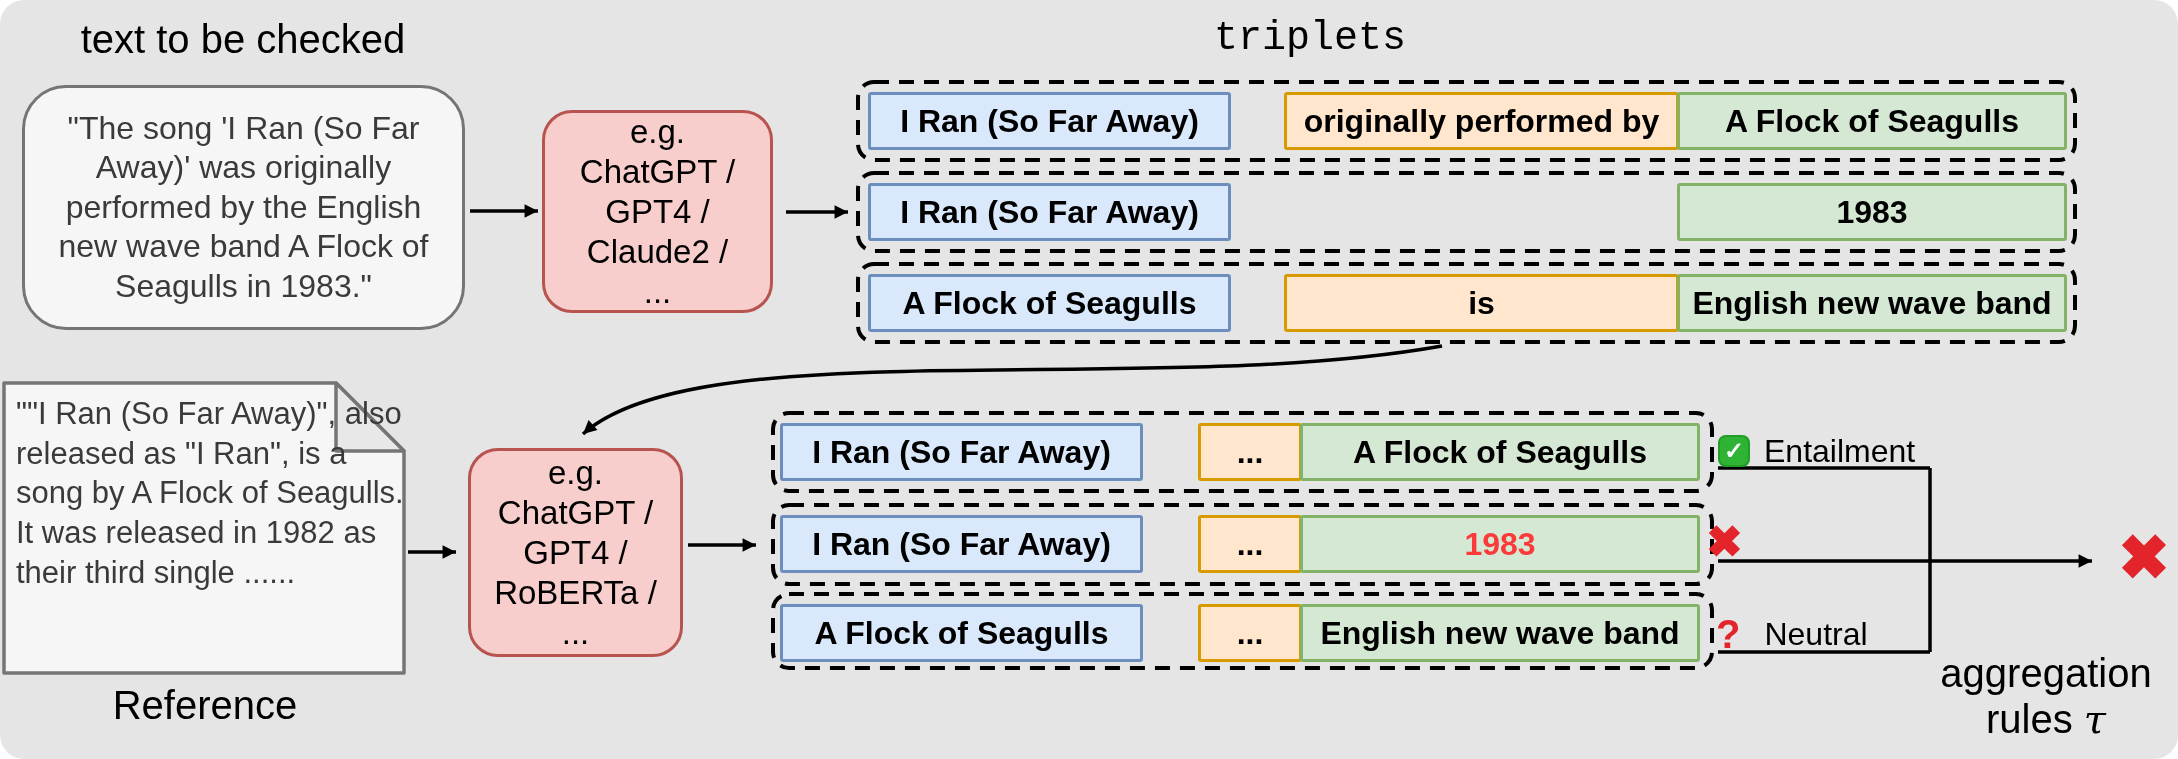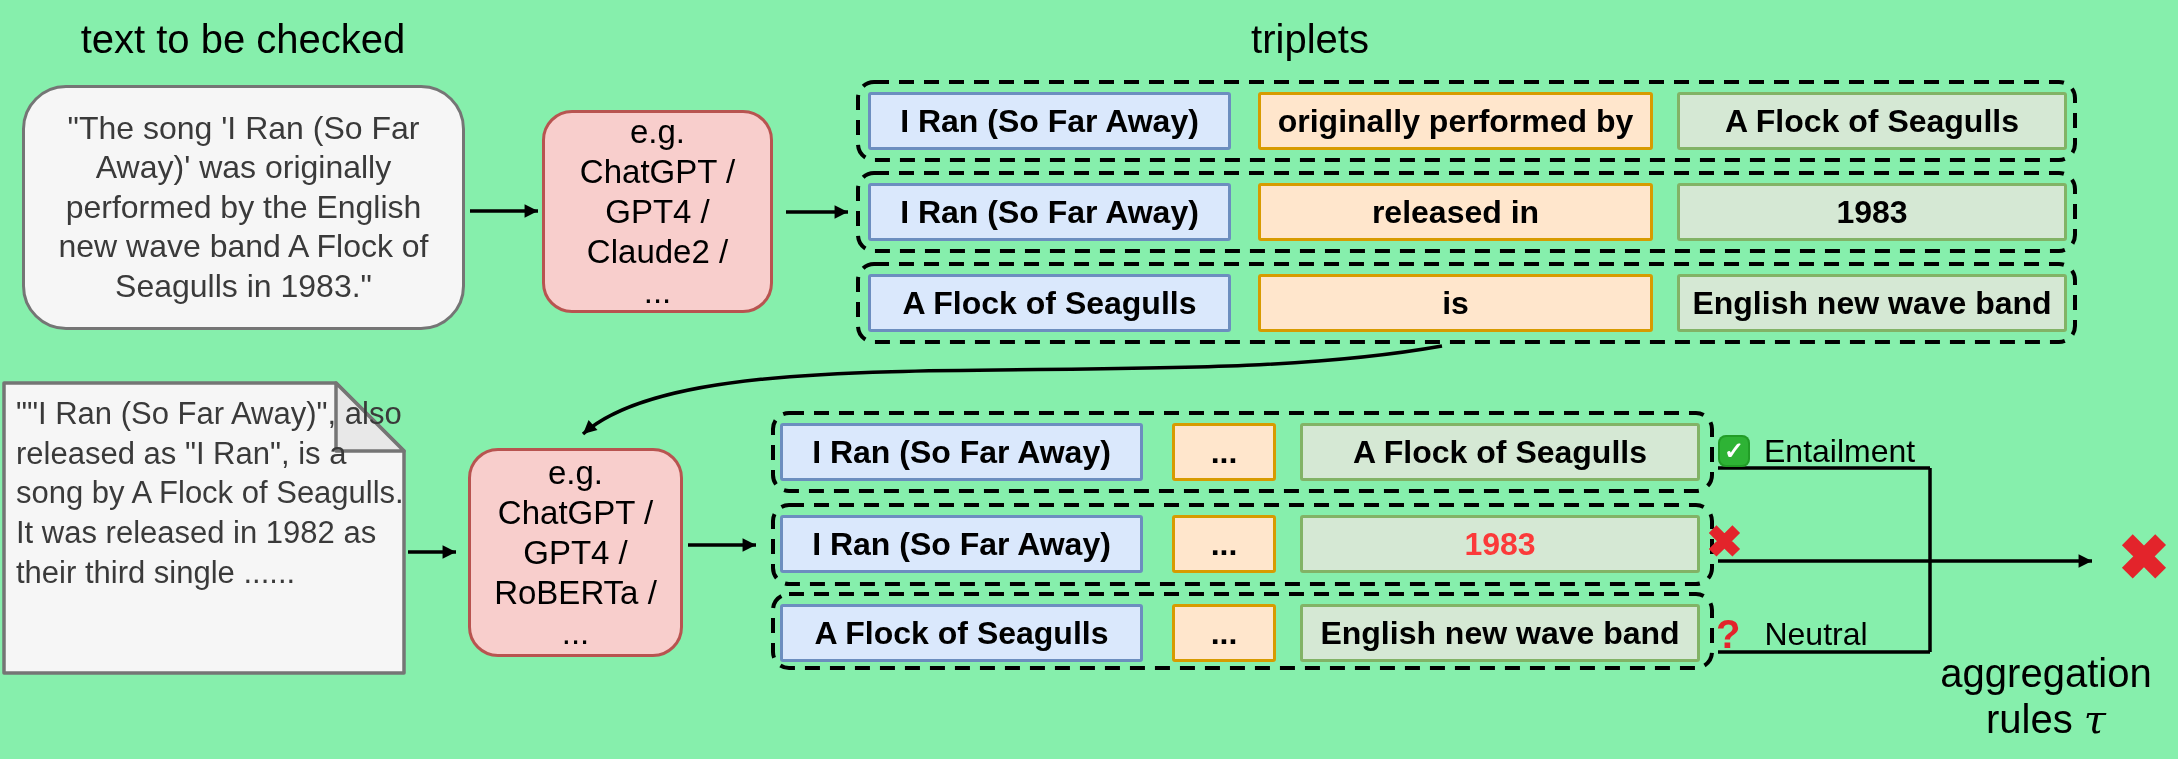--- a/index.html
+++ b/index.html
@@ -1,18 +1,18 @@
 <!DOCTYPE html>
 <html style="--c-entity-fill: #dae8fc; --c-entity-border: #6c8ebf; --c-relation-fill: #ffe6cc; --c-relation-border: #d79b00; --c-object-fill: #d5e8d4; --c-object-border: #82b366; --c-model-fill: #f8cecc; --c-model-border: #b85450; --c-note-fill: #f6f6f6; --c-note-border: #757575; --c-error-text: #fb3a3a; --c-check-green: #2eb335; --c-cross-red: #e3242b;"><head>
 <meta charset="utf-8">
 <style>
   html,body{margin:0;padding:0;background:#ffffff;}
   .canvas{
     position:relative;width:2178px;height:759px;overflow:hidden;
-    font-family:"Liberation Sans",sans-serif;color:#000;background:#86efac;
+    font-family:"Liberation Sans",sans-serif;color:#000;background:#e5e5e5;border-radius:24px;
   }
   .overlay{position:absolute;left:0;top:0;width:2178px;height:759px;}
   .dashed-row{fill:none;stroke:#000;stroke-width:4;stroke-dasharray:15 10;}
   .flow{fill:none;stroke:#000;stroke-width:3.5;}
   .doc-body{fill:var(--c-note-fill);stroke:var(--c-note-border);stroke-width:3.5;stroke-linejoin:round;}
   .doc-fold{fill:#e8e8e8;stroke:var(--c-note-border);stroke-width:3.5;stroke-linejoin:round;}
 
   .title{position:absolute;text-align:center;font-size:40px;line-height:46px;white-space:nowrap;}
   .mathsym{font-family:"DejaVu Serif",serif;font-style:italic;}
 
@@ -28,21 +28,21 @@
     background:var(--c-model-fill);border:3.5px solid var(--c-model-border);border-radius:30px;
     display:flex;flex-direction:column;align-items:center;justify-content:center;
   }
   .model-line{font-size:33px;line-height:40px;text-align:right;}
 
   .cell{
     position:absolute;height:58px;box-sizing:border-box;border:3px solid;border-radius:3px;
     display:flex;align-items:center;justify-content:center;font-size:32px;white-space:nowrap;font-weight:bold;
   }
   .entity{background:var(--c-entity-fill);border-color:var(--c-entity-border);}
-  .relation{background:var(--c-relation-fill);border-color:var(--c-relation-border);}
+  .relation{background:var(--c-relation-fill);border-color:var(--c-relation-border);margin-left:26px;}
   .object{background:var(--c-object-fill);border-color:var(--c-object-border);}
   .object.error{color:var(--c-error-text);}
 
   .doc-text{position:absolute;left:16px;top:394px;width:388px;font-size:31px;line-height:1.28;color:#3a3a3a;}
 
   .verdict{position:absolute;display:flex;align-items:center;height:44px;font-size:32px;white-space:nowrap;}
   .check-box{
     width:32px;height:32px;border-radius:8px;background:var(--c-check-green);
     display:flex;align-items:center;justify-content:center;margin-right:14px;
     color:#fff;font-size:24px;font-weight:bold;box-shadow:inset 0 0 0 2px rgba(0,90,0,.25);
@@ -84,40 +84,40 @@
     <path class="flow" d="M408,552 H456" marker-end="url(#arrow)"></path>
     <path class="flow" d="M688,545 H756" marker-end="url(#arrow)"></path>
 
     <path class="flow" d="M1718,468 H1930"></path>
     <path class="flow" d="M1718,652 H1930"></path>
     <path class="flow" d="M1930,468 V652"></path>
     <path class="flow" d="M1718,561 H2092" marker-end="url(#arrow)"></path>
   </svg>
 
   <div class="title" style="left:28px;top:16px;width:430px;">text to be checked</div>
-  <div class="title" style="left:1160px;top:16px;width:300px;">triplets</div>
+  <div class="title" style="left:1160px;top:16px;width:300px;font-family:Liberation Mono, monospace;">triplets</div>
+  <div class="title" style="left:50px;top:682px;width:310px;">Reference</div>
 
   <div class="bubble">
     <div class="bubble-text">"The song 'I Ran (So Far Away)' was originally performed by the English new wave band A Flock of Seagulls in 1983."</div>
   </div>
 
   <div class="model-box" style="left:542px;top:110px;width:231px;height:203px;">
     <div class="model-line">e.g.</div>
     <div class="model-line">ChatGPT /</div>
     <div class="model-line">GPT4 /</div>
     <div class="model-line">Claude2 /</div>
     <div class="model-line">...</div>
   </div>
 
   <div class="cell entity" style="left:868px;top:92px;width:363px;">I Ran (So Far Away)</div>
   <div class="cell relation" style="left:1258px;top:92px;width:395px;">originally performed by</div>
   <div class="cell object" style="left:1677px;top:92px;width:390px;">A Flock of Seagulls</div>
 
   <div class="cell entity" style="left:868px;top:183px;width:363px;">I Ran (So Far Away)</div>
-  <div class="cell relation" style="left:1258px;top:183px;width:395px;">released in</div>
   <div class="cell object" style="left:1677px;top:183px;width:390px;">1983</div>
 
   <div class="cell entity" style="left:868px;top:274px;width:363px;">A Flock of Seagulls</div>
   <div class="cell relation" style="left:1258px;top:274px;width:395px;text-align:right;">is</div>
   <div class="cell object" style="left:1677px;top:274px;width:390px;">English new wave band</div>
 
   <div class="doc-text">""I Ran (So Far Away)", also released as "I Ran", is a song by A Flock of Seagulls. It was released in 1982 as their third single ......</div>
 
   <div class="model-box" style="left:468px;top:448px;width:215px;height:209px;">
     <div class="model-line">e.g.</div>

